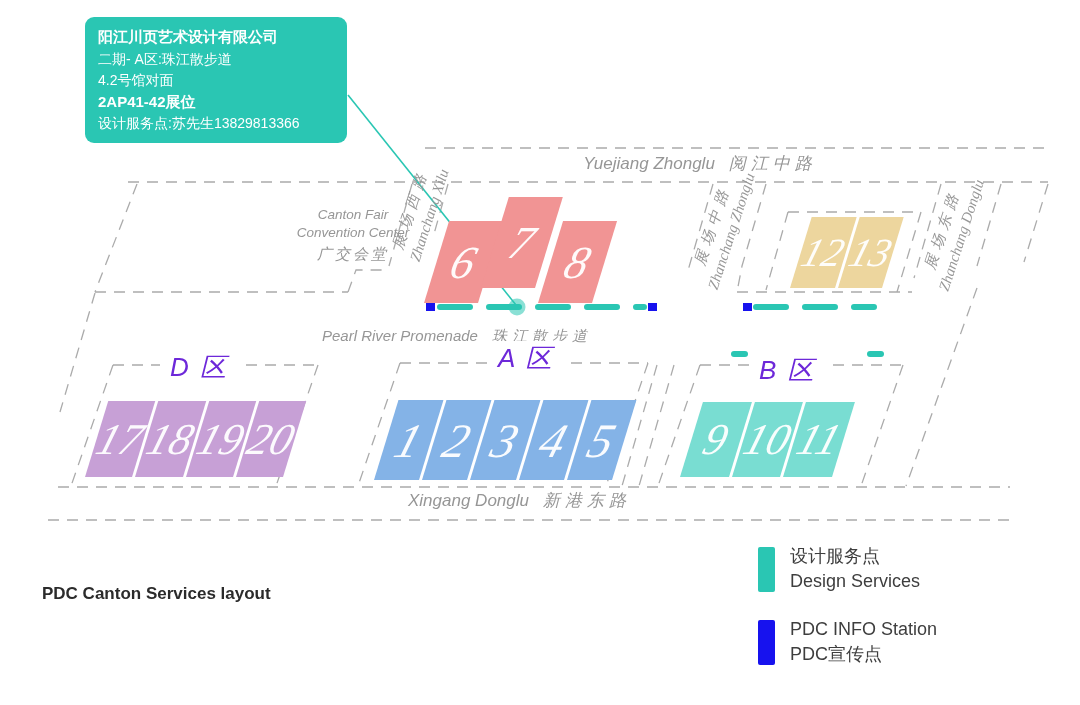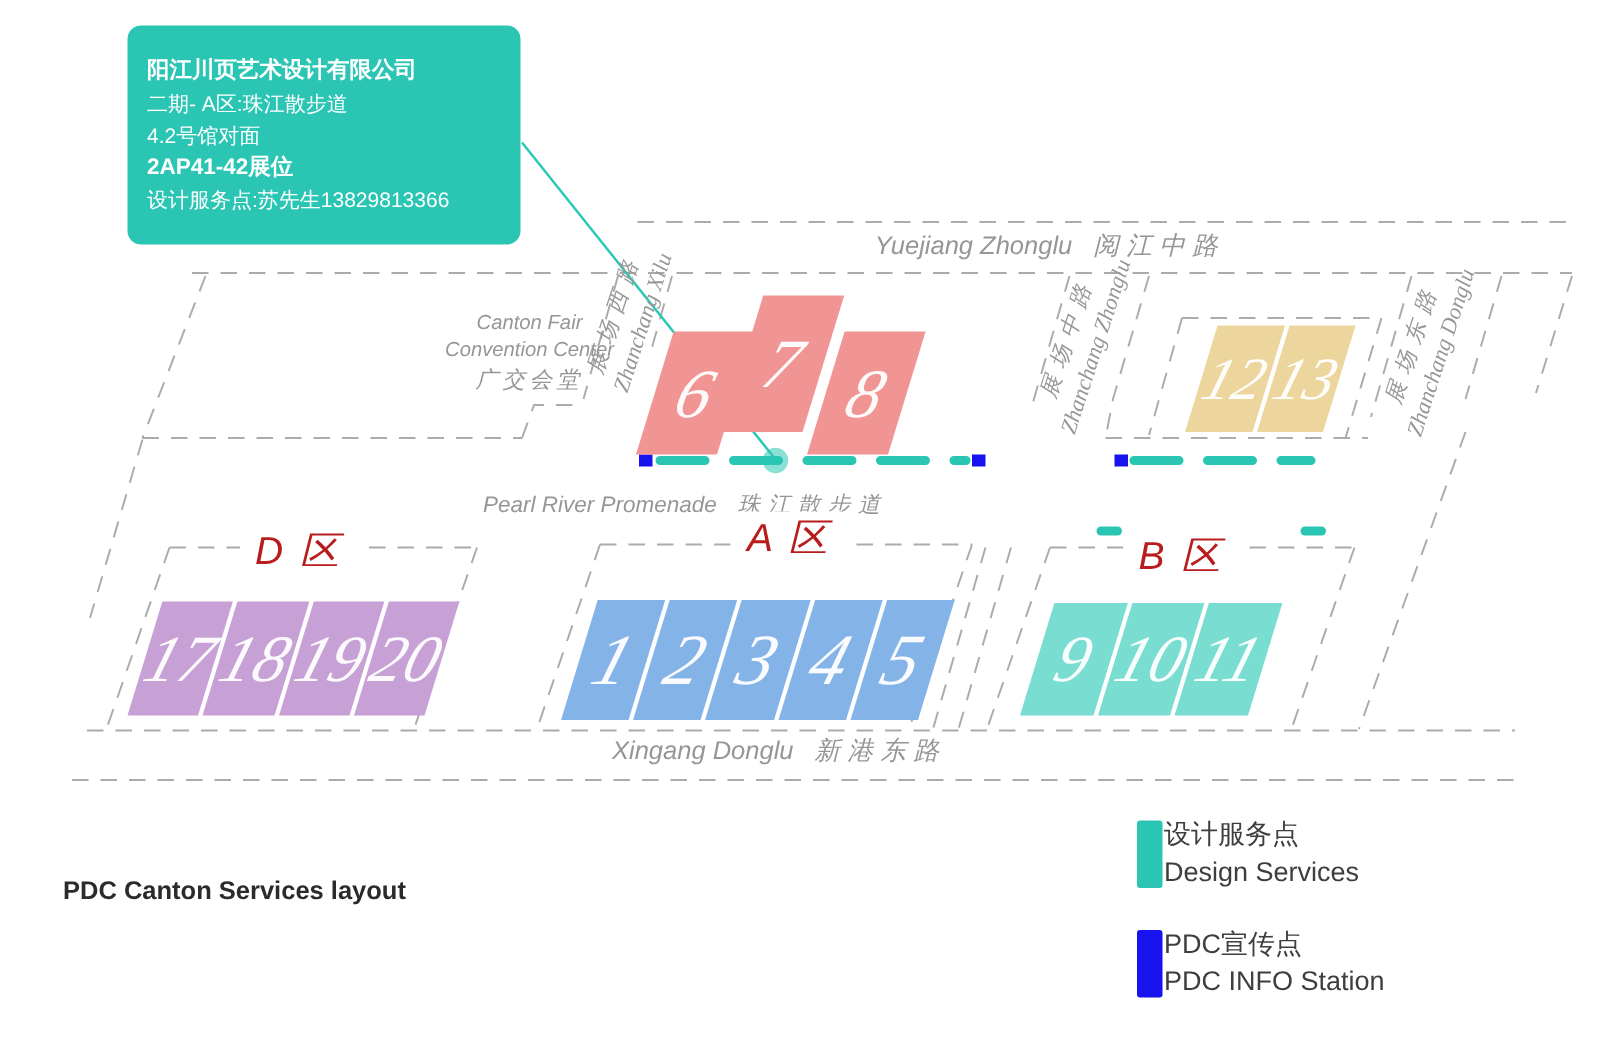--- a/index.html
+++ b/index.html
@@ -4,21 +4,21 @@
 <style>
   html,body{margin:0;padding:0;}
   body{
     width:1080px;height:705px;position:relative;overflow:hidden;background:#ffffff;
     font-family:"Liberation Sans","DejaVu Sans",sans-serif;
   }
   
   .callout{
     position:absolute;left:85px;top:17px;width:236px;
     background:#2AC6B3;color:#fff;border-radius:9px;
-    padding:19px 13px;line-height:1.5;
+    padding:9px 13px;line-height:1.5;
   }
   .callout .c-bold{font-weight:bold;font-size:15px;}
   .callout .c-reg{font-size:14px;}
   
   #mapsvg{position:absolute;left:0;top:0;}
   
   .block{position:absolute;transform:skewX(-17deg);transform-origin:0 100%;display:flex;gap:3px;}
   .block .c{flex:1;display:flex;align-items:center;justify-content:center;
     font-family:"Liberation Serif","DejaVu Serif",serif;font-style:italic;color:rgba(255,255,255,.95);}
   .red  .c{background:#F19494;font-size:46px;}
@@ -37,25 +37,25 @@
   .south{left:398px;top:488px;font-size:17px;background:#fff;padding:1px 10px;}
   .conv{left:283px;top:206px;width:140px;text-align:center;font-size:13.5px;line-height:1.3;}
   .conv .zh{display:block;font-size:15px;letter-spacing:3px;margin-top:3px;margin-left:0;}
   .rot{
     position:absolute;width:150px;text-align:center;transform:rotate(-72deg);
     font-family:"Liberation Serif","DejaVu Serif",serif;font-style:italic;color:#979797;
     font-size:15px;line-height:1.35;white-space:nowrap;
   }
   .rot .zh{letter-spacing:6px;display:block;margin-left:0;}
   .zone{
-    position:absolute;font-style:italic;font-size:26px;color:#b91c1c;
+    position:absolute;font-style:italic;font-size:26px;color:#6d28d9;
     background:#fff;padding:0 10px;letter-spacing:2px;white-space:nowrap;
   }
   
-  .lrow{position:absolute;display:flex;align-items:center;gap:1px;}
+  .lrow{position:absolute;display:flex;align-items:center;gap:15px;}
   .lswatch{width:17px;height:45px;border-radius:2px;}
   .ltext{font-size:18px;color:#3E3E3E;line-height:1.4;}
   
   .title{position:absolute;left:42px;top:580px;color:#2B2B2B;}
   .title .t-zh{font-size:23px;font-weight:bold;}
   .title .t-en{font-size:17px;font-weight:bold;margin-top:4px;}
 </style>
 </head>
 <body>
 
@@ -172,20 +172,20 @@
 <div class="lrow" style="left:758px;top:544px;">
   <div class="lswatch" style="background:#2AC6B3;"></div>
   <div class="ltext">
     <div>设计服务点</div>
     <div>Design Services</div>
   </div>
 </div>
 <div class="lrow" style="left:758px;top:617px;">
   <div class="lswatch" style="background:#1712EE;"></div>
   <div class="ltext">
+    <div>PDC INFO Station</div>
     <div>PDC宣传点</div>
-    <div>PDC INFO Station</div>
   </div>
 </div>
 
 <div class="title">
   <div class="t-en">PDC Canton Services layout</div>
 </div>
 
 </body></html>

